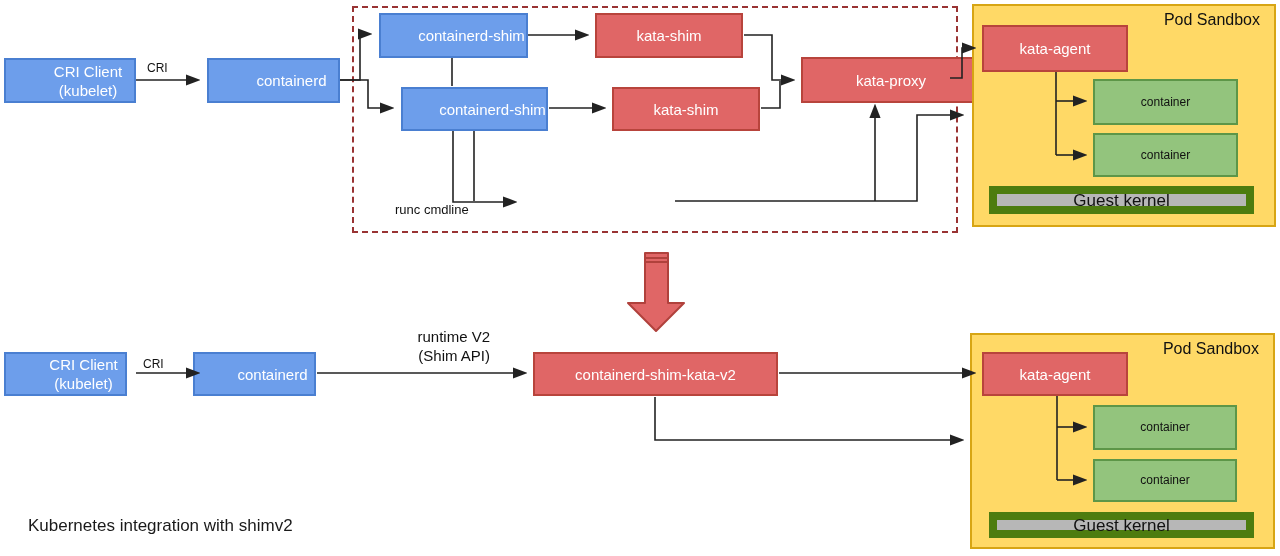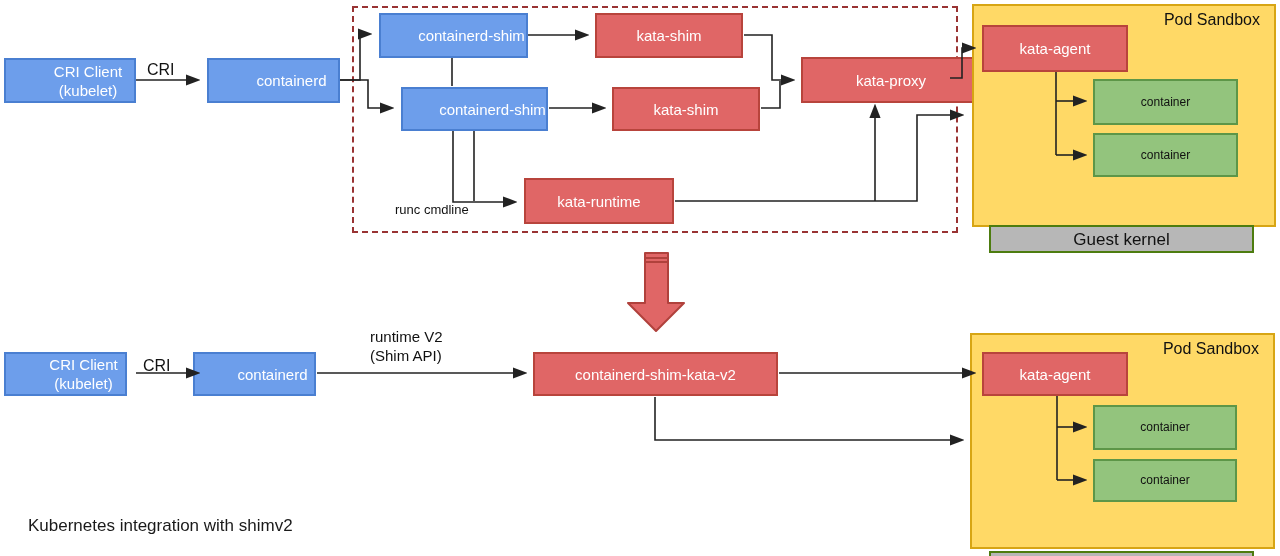--- a/index.html
+++ b/index.html
@@ -9,24 +9,24 @@
     color:#1a1a1a;overflow:hidden;
   }
   .node{
     position:absolute;display:flex;align-items:center;justify-content:center;
     flex-direction:column;text-align:center;font-size:15px;line-height:19px;
     box-sizing:border-box;
   }
   .blue{background:#6d9eeb;border:2px solid #4a7fd1;color:#ffffff;padding-left:36px;}
   .red{background:#e06666;border:2px solid #b8443c;color:#ffffff;}
   .green{background:#93c47d;border:2px solid #5d9648;color:#111111;font-size:12px;}
-  .gray{background:#b7b7b7;border:2px solid #4d7c0f;color:#111111;font-size:17px;margin-top:39px;}
+  .gray{background:#b7b7b7;border:8px solid #4d7c0f;color:#111111;font-size:17px;}
   .sandbox{position:absolute;background:#ffd966;border:2px solid #d7a514;box-sizing:border-box;}
   .sandbox-title{position:absolute;right:14px;top:5px;font-size:16px;color:#111111;}
-  .freelabel{position:absolute;font-size:16px;color:#111111;white-space:nowrap;}
+  .freelabel{position:absolute;font-size:12px;color:#111111;white-space:nowrap;}
   .sectionlabel{position:absolute;font-size:17px;color:#1a1a1a;white-space:nowrap;}
   .dashedbox{position:absolute;border:2px dashed #993333;box-sizing:border-box;}
   svg.layer{position:absolute;left:0;top:0;width:1280px;height:556px;pointer-events:none;}
 </style>
 </head>
 <body>
 
 <div id="canvas">
 
   <div class="dashedbox" style="left:352px;top:6px;width:606px;height:227px;"></div>
@@ -55,23 +55,20 @@
   </div>
 
   <div class="node red" style="left:612px;top:87px;width:148px;height:44px;">
     <span>kata-shim</span>
   </div>
 
   <div class="node red" style="left:801px;top:57px;width:180px;height:46px;">
     <span>kata-proxy</span>
   </div>
 
-  <div class="node red" style="left:524px;top:178px;width:150px;height:46px;">
-    <span>kata-runtime</span>
-  </div>
 
   <div class="freelabel" style="left:395px;top:202px;font-size:13px;">runc cmdline</div>
 
   <div class="sandbox" style="left:972px;top:4px;width:304px;height:223px;">
     <div class="sandbox-title">Pod Sandbox</div>
   </div>
   <div class="node red" style="left:982px;top:25px;width:146px;height:47px;">
     <span>kata-agent</span>
   </div>
   <div class="node green" style="left:1093px;top:79px;width:145px;height:46px;">
@@ -89,21 +86,21 @@
     <span>CRI Client</span>
     <span>(kubelet)</span>
   </div>
 
   <div class="freelabel" style="left:143px;top:357px;">CRI</div>
 
   <div class="node blue" style="left:193px;top:352px;width:123px;height:44px;">
     <span>containerd</span>
   </div>
 
-  <div class="freelabel" style="left:370px;top:327px;width:120px;text-align:left;font-size:15px;line-height:19px;">
+  <div class="freelabel" style="left:370px;top:327px;width:120px;text-align:right;font-size:15px;line-height:19px;">
     <div>runtime V2</div>
     <div>(Shim API)</div>
   </div>
 
   <div class="node red" style="left:533px;top:352px;width:245px;height:44px;align-items:center;">
     <span>containerd-shim-kata-v2</span>
   </div>
 
   <div class="sandbox" style="left:970px;top:333px;width:305px;height:216px;">
     <div class="sandbox-title">Pod Sandbox</div>

